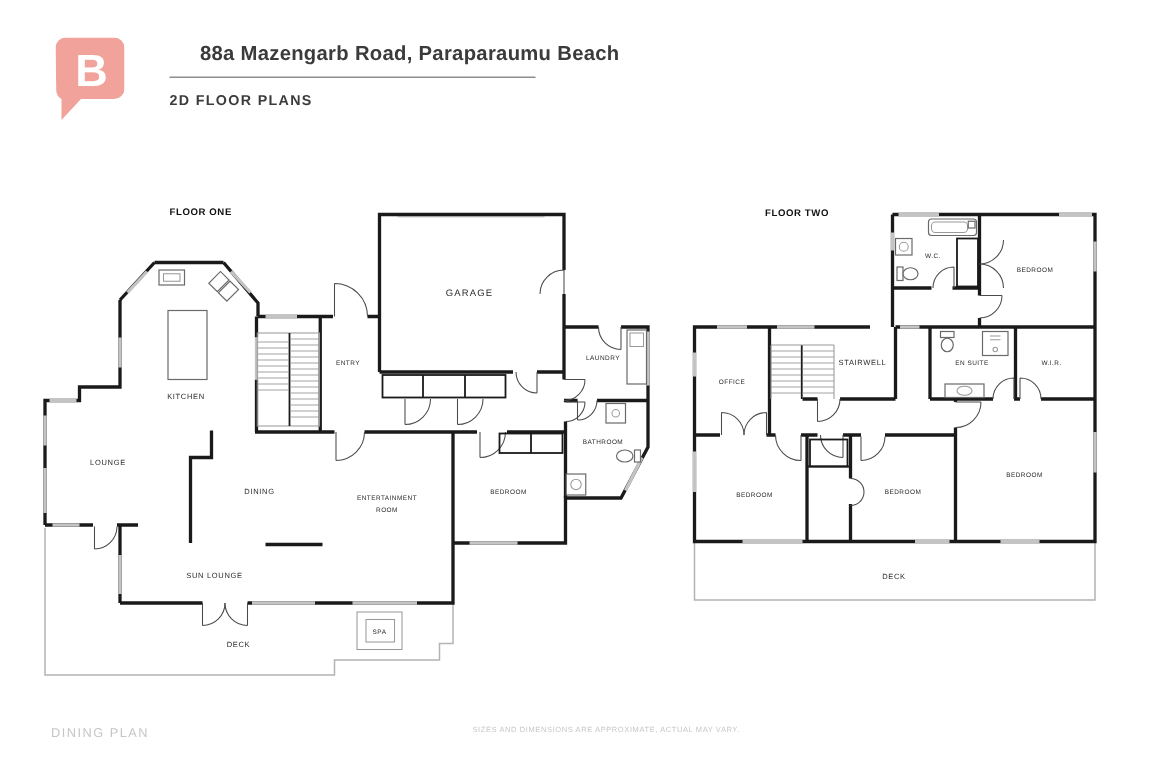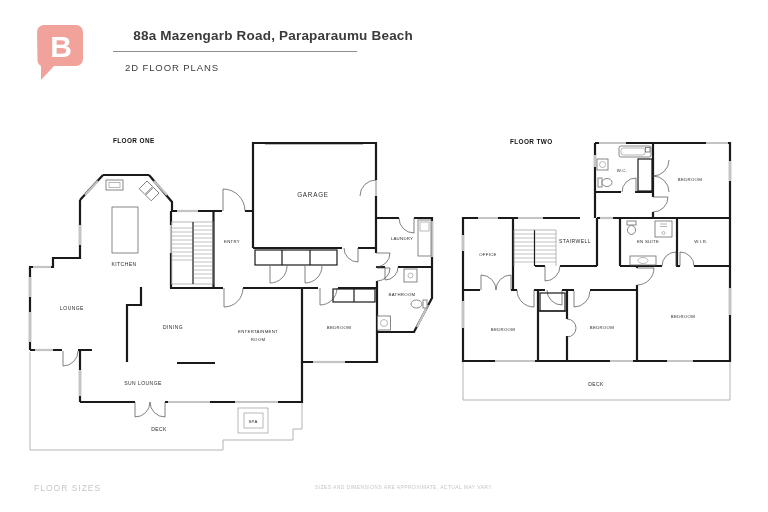--- a/index.html
+++ b/index.html
@@ -3,21 +3,21 @@
 <meta charset="utf-8">
 <style>
   html,body{margin:0;padding:0;background:#fff;}
   body{width:768px;height:512px;position:relative;font-family:"Liberation Sans",sans-serif;overflow:hidden;}
   .page{position:absolute;inset:0;background:#fff;}
   .header{position:absolute;left:0;top:0;width:768px;height:90px;}
   .logo{position:absolute;left:37px;top:25px;width:46px;height:56px;}
   .title-block{position:absolute;left:113px;top:28px;width:300px;}
   .title{font-size:13.5px;font-weight:bold;color:#3b3b3b;letter-spacing:0.2px;white-space:nowrap;text-align:right;}
   .title-rule{width:244px;height:1px;background:#8e8e8e;margin-top:8px;}
-  .subtitle{margin-top:10px;font-size:9.5px;font-weight:normal;color:#3b3b3b;letter-spacing:0.9px;margin-left:12px;}
+  .subtitle{margin-top:10px;font-size:9.5px;font-weight:bold;color:#3b3b3b;letter-spacing:0.9px;}
   .footer-left{position:absolute;left:34px;top:483px;font-size:8.5px;color:#c6c6c6;letter-spacing:1px;}
   .footer-right{position:absolute;left:315px;top:484px;font-size:5px;color:#c6c6c6;letter-spacing:0.4px;}
   svg text{font-family:"Liberation Sans",sans-serif;}
   .wall{stroke:#1a1a1a;stroke-width:2.2;fill:none;stroke-linecap:butt;}
   .wallthin{stroke:#1a1a1a;stroke-width:1.2;fill:none;}
   .win{stroke:#c4c4c4;stroke-width:2.2;fill:none;}
   .door{stroke:#4a4a4a;stroke-width:0.7;fill:none;}
   .fix{stroke:#6a6a6a;stroke-width:0.8;fill:#fff;}
   .thin{stroke:#9a9a9a;stroke-width:0.7;fill:none;}
   .deckline{stroke:#b3b3b3;stroke-width:1;fill:none;}
@@ -273,15 +273,15 @@
         <text class="room-sm" x="648" y="243">EN SUITE</text>
         <text class="room-sm" x="701" y="243">W.I.R.</text>
         <text class="room-sm" x="503" y="331">BEDROOM</text>
         <text class="room-sm" x="602" y="329">BEDROOM</text>
         <text class="room-sm" x="683" y="318">BEDROOM</text>
         <text class="room" x="596" y="386">DECK</text>
       </g>
     </g>
   </svg>
 
-  <div class="footer-left">FLOOR SIZES</div>
+  <div class="footer-left">DINING PLAN</div>
   <div class="footer-right">SIZES AND DIMENSIONS ARE APPROXIMATE, ACTUAL MAY VARY.</div>
 </div>
 
 </body></html>

